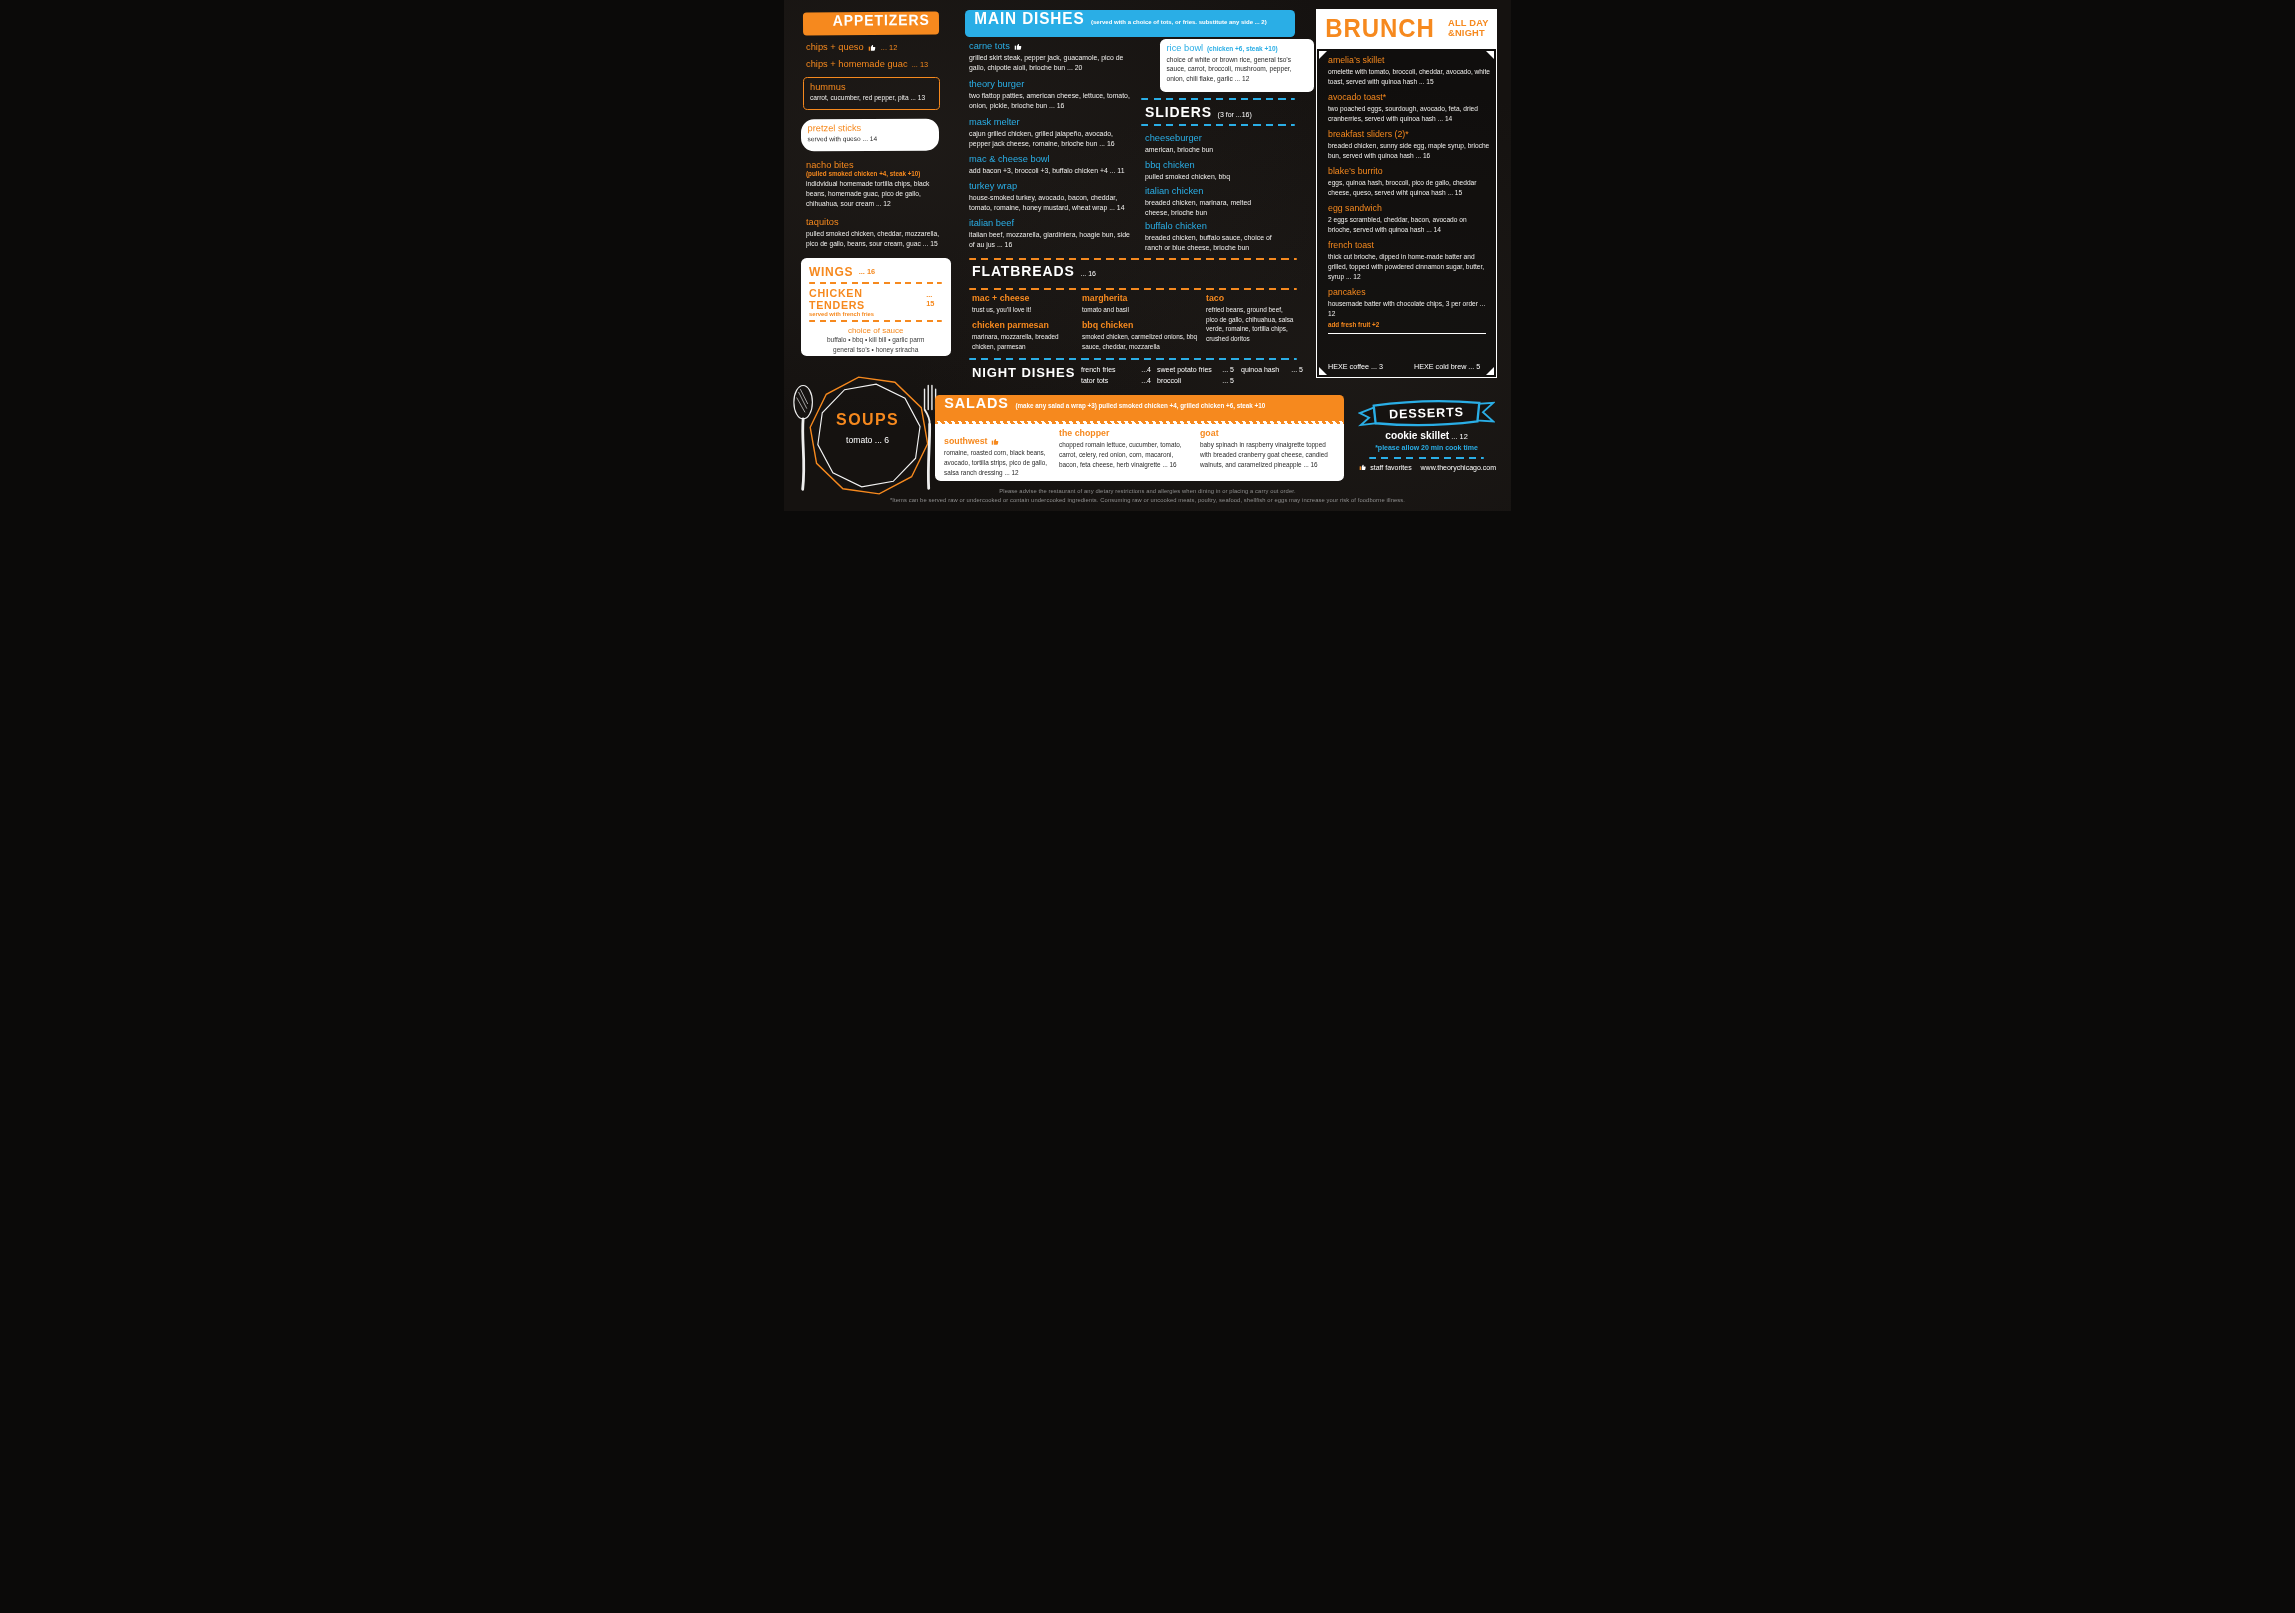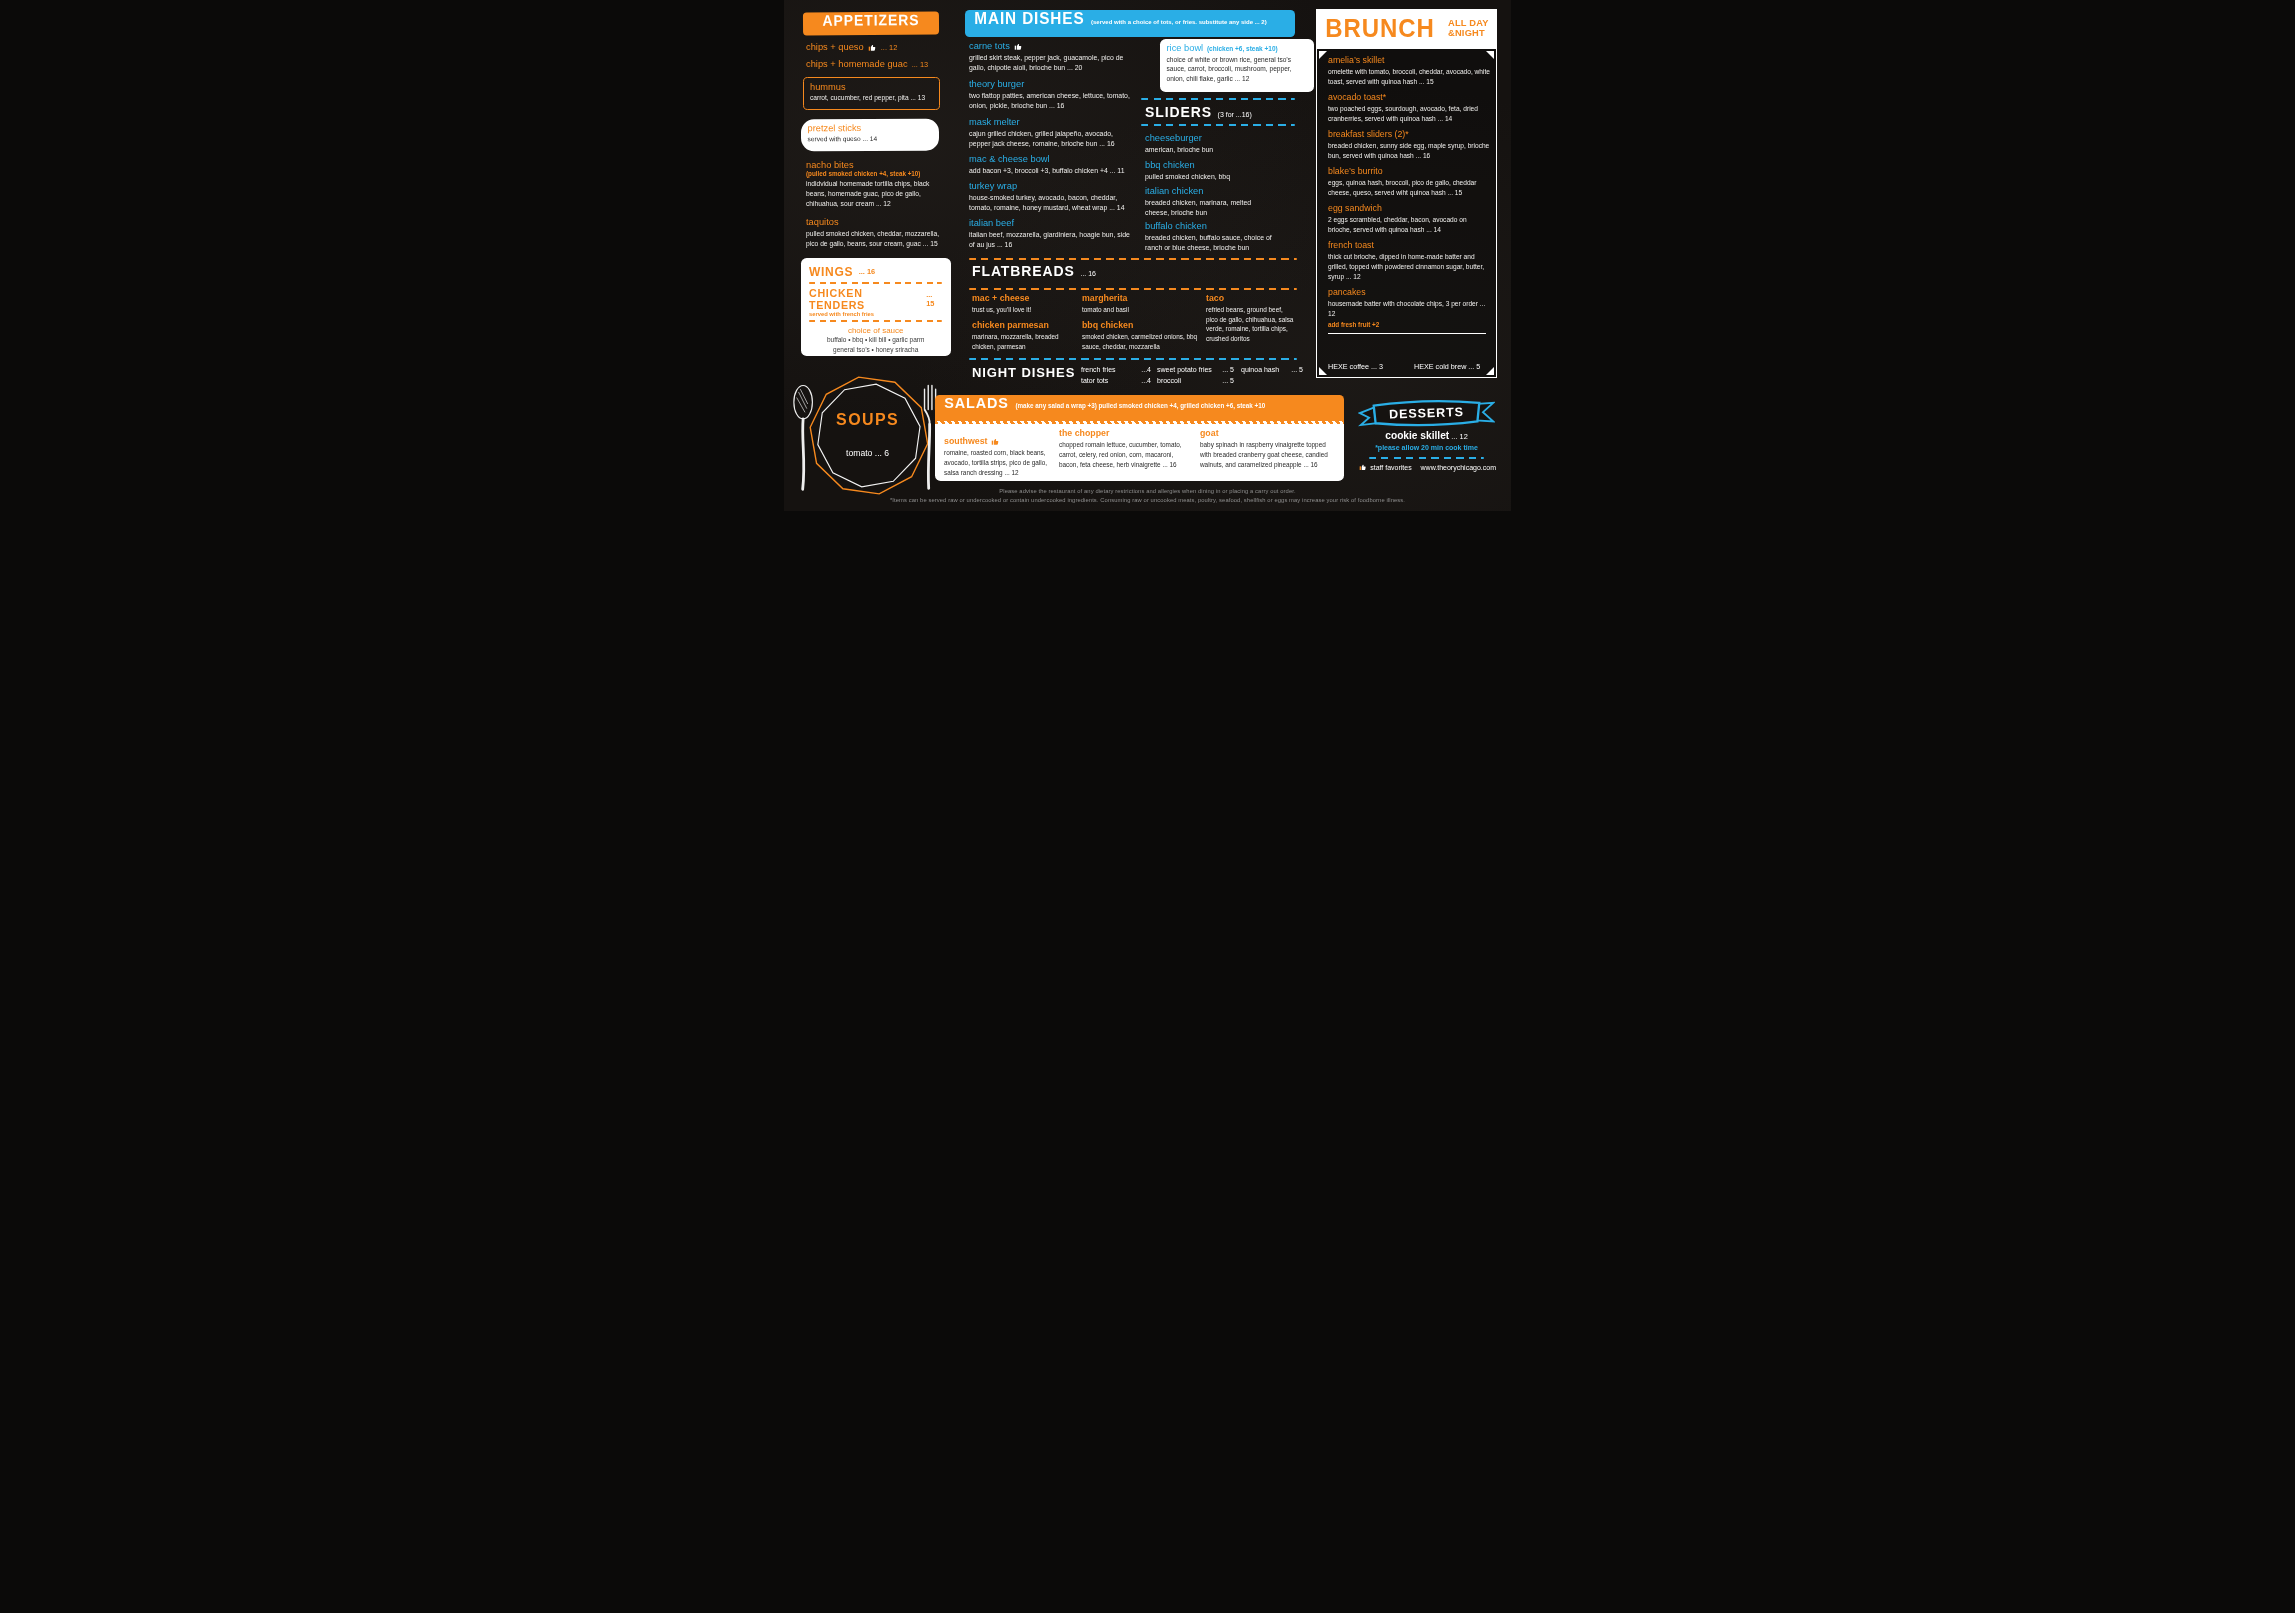--- a/index.html
+++ b/index.html
@@ -79,21 +79,21 @@
   .dessert-line{position:absolute;text-align:center;color:#fff;}
   .disc{position:absolute;left:0;right:0;text-align:center;color:var(--gray);font-size:5.8px;letter-spacing:0.1px;}
   .soups-title{position:absolute;color:var(--orange);font-weight:900;font-size:16px;letter-spacing:1.4px;text-align:center;width:100%;}
   .soups-item{position:absolute;color:#fff;font-size:8.6px;text-align:center;width:100%;}
 </style>
 </head>
 <body>
 
 <div class="menu">
 
-  <div class="banner orange" style="left:18.5px;top:12px;width:136px;height:23px;justify-content:center;transform:rotate(-.4deg);">
+  <div class="banner orange" style="left:18.5px;top:12px;width:136px;height:23px;justify-content:flex-end;transform:rotate(-.4deg);">
     <span class="display" style="font-size:14px;">APPETIZERS</span>
   </div>
 
   <div class="abs row" style="left:22px;top:42px;">
     <span class="t-or item-title">chips + queso</span>
     <svg class="thumb" viewBox="0 0 24 24">
         <rect x="2" y="10" width="4" height="11" fill="#f6891e"></rect>
         <path d="M8 21h8.6c1 0 1.9-.7 2.1-1.7l1.2-6c.3-1.3-.7-2.5-2-2.5h-4.6l.7-3.6c.2-1-.6-2-1.6-2-.6 0-1.1.3-1.4.8L8 11z" fill="#fff"></path>
       </svg>
     <span class="t-or price">... 12</span>
@@ -147,21 +147,21 @@
       <polygon points="298.7,167.8 264.1,238.9 194.2,276 115.9,265 59,210.1 45.3,132.2 79.9,61.1 149.8,24 228.1,35 285,90" fill="none" stroke="#f6891e" stroke-width="3"></polygon>
       <polygon points="272.7,199.1 224.5,248.9 156.4,260.9 94.2,230.5 61.7,169.5 71.3,100.9 119.5,51.1 187.6,39.1 249.8,69.5 282.3,130.5" fill="none" stroke="#f3f3f3" stroke-width="2.5"></polygon>
       <ellipse cx="30" cy="78" rx="20" ry="36" fill="none" stroke="#eee" stroke-width="2.5"></ellipse>
       <path d="M20 56 L38 92 M16 68 L34 100 M24 50 L40 82" stroke="#eee" stroke-width="1.4"></path>
       <path d="M30 114 C26 160 36 205 29 266" fill="none" stroke="#eee" stroke-width="6" stroke-linecap="round"></path>
       <path d="M292 50 L292 94 M300 42 L300 94 M308 42 L308 94 M316 50 L316 94" stroke="#eee" stroke-width="3" stroke-linecap="round"></path>
       <path d="M292 94 Q304 112 303 126" fill="none" stroke="#eee" stroke-width="4"></path>
       <path d="M303 126 C304 170 298 210 301 264" fill="none" stroke="#eee" stroke-width="6" stroke-linecap="round"></path>
     </svg>
     <div class="soups-title" style="top:45px;">SOUPS</div>
-    <div class="soups-item" style="top:82px;">tomato ... 6</div>
+    <div class="soups-item" style="top:69px;">tomato ... 6</div>
   </div>
 
   <div class="banner blue" style="left:181px;top:10.2px;width:330px;height:27px;border-radius:4.6px;">
     <span class="display" style="font-size:15.3px;">MAIN DISHES</span>
     <span class="banner-note">(served with a choice of tots, or fries. substitute any side ... 2)</span>
   </div>
 
   <div class="abs" style="left:185px;top:41px;width:165px;">
     <div class="row">
       <span class="t-bl item-title">carne tots</span>

